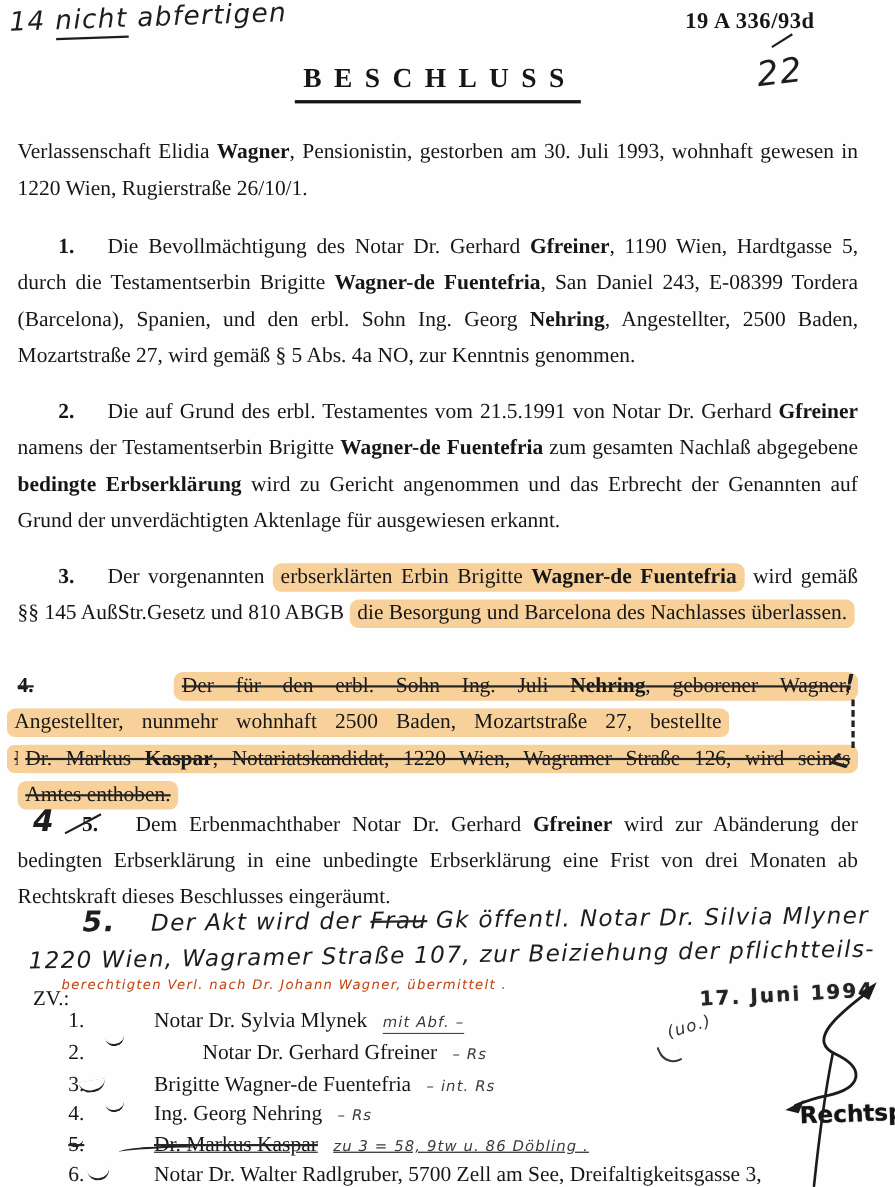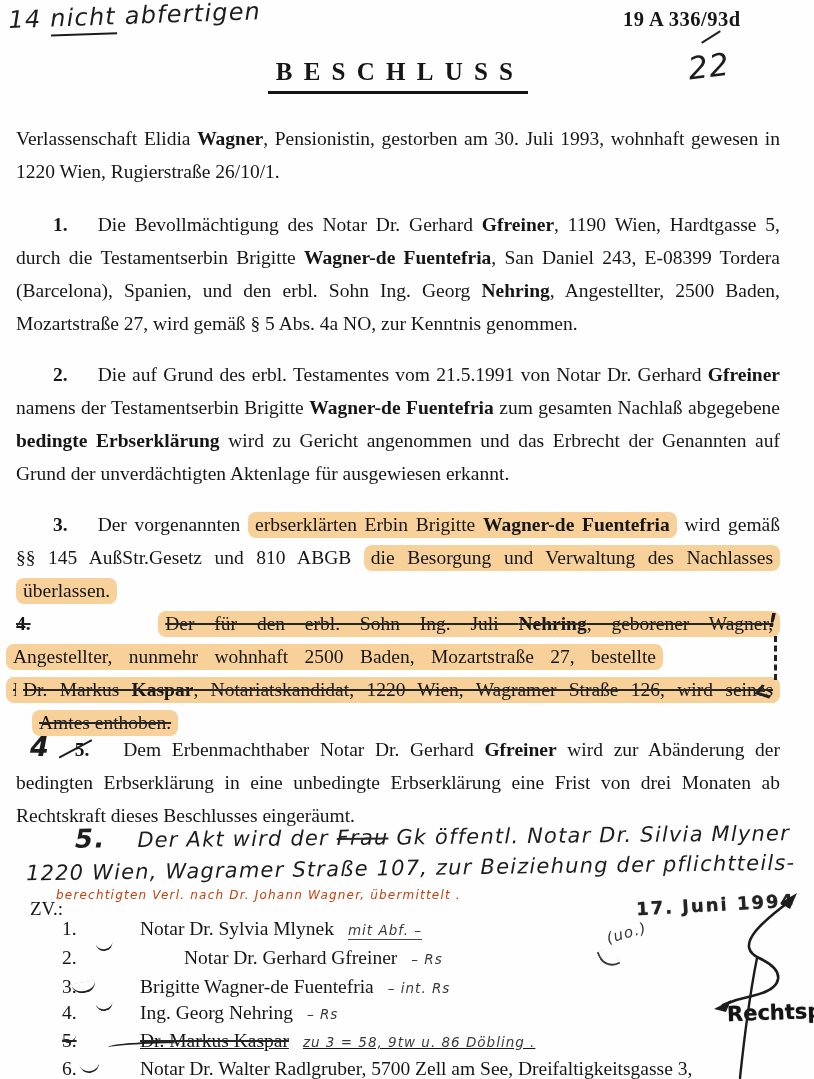--- a/index.html
+++ b/index.html
@@ -37,21 +37,21 @@
     -webkit-box-decoration-break:clone;box-decoration-break:clone;
   }
   .strike{text-decoration:line-through;text-decoration-thickness:1.8px;text-decoration-color:#262626;}
   .slashed{position:relative;display:inline-block;}
   .slashed::after{
     content:"";position:absolute;left:-4px;right:-4px;top:45%;
     border-top:2.2px solid #1d1d1d;transform:rotate(-28deg);
   }
   
   .p4line{position:absolute;width:764px;left:16px;text-align:justify;text-align-last:justify;font-size:19.5px;line-height:33px;}
-  .p4last{text-align-last:left;margin-left:16px;}
+  .p4last{text-align-last:left;}
   
   .mmark{left:768px;top:608px;font-size:20px;font-weight:bold;font-family:"DejaVu Sans",sans-serif;}
   .mdash{left:774px;top:636px;height:44px;border-left:3px dashed #222;}
   .marrow{left:758px;top:686px;width:12px;height:8px;border-left:3px solid #222;border-bottom:3px solid #222;transform:rotate(18deg) skewX(-20deg);}
   
   .h5l1{left:75px;top:820px;font-size:21px;white-space:nowrap;transform:rotate(-0.6deg);}
   .h5num{font-size:26px;font-weight:bold;margin-right:24px;}
   .h5l2{left:26px;top:856px;font-size:21px;white-space:nowrap;transform:rotate(-0.8deg);}
   .h5l3{left:56px;top:888px;font-size:12px;white-space:nowrap;color:#c2410c;}
   
@@ -100,21 +100,21 @@
 
 <div class="abs typed indent" style="top:208px;">
   <span class="pnum">1.</span><span class="gap"></span><span>Die Bevollmächtigung des Notar Dr. Gerhard </span><b>Gfreiner</b><span>, 1190 Wien, Hardtgasse 5, durch die Testamentserbin Brigitte </span><b>Wagner-de Fuentefria</b><span>, San Daniel 243, E-08399 Tordera (Barcelona), Spanien, und den erbl. Sohn Ing. Georg </span><b>Nehring</b><span>, Angestellter, 2500 Baden, Mozartstraße 27, wird gemäß § 5 Abs. 4a NO, zur Kenntnis genommen.</span>
 </div>
 
 <div class="abs typed indent" style="top:358px;">
   <span class="pnum">2.</span><span class="gap"></span><span>Die auf Grund des erbl. Testamentes vom 21.5.1991 von Notar Dr. Gerhard </span><b>Gfreiner</b><span> namens der Testamentserbin Brigitte </span><b>Wagner-de Fuentefria</b><span> zum gesamten Nachlaß abgegebene </span><b>bedingte Erbserklärung</b><span> wird zu Gericht angenommen und das Erbrecht der Genannten auf Grund der unverdächtigten Aktenlage für ausgewiesen erkannt.</span>
 </div>
 
 <div class="abs typed indent" style="top:508px;">
-  <span class="pnum">3.</span><span class="gap"></span><span>Der vorgenannten </span><span class="hl"><span>erbserklärten Erbin Brigitte </span><b>Wagner-de Fuentefria</b></span> <span>wird gemäß §§ 145 AußStr.Gesetz und 810 ABGB </span><span class="hl"><span>die Besorgung und Verwaltung des</span> <span>Nachlasses überlassen.</span></span>
+  <span class="pnum">3.</span><span class="gap"></span><span>Der vorgenannten </span><span class="hl"><span>erbserklärten Erbin Brigitte </span><b>Wagner-de Fuentefria</b></span> <span>wird gemäß §§ 145 AußStr.Gesetz und 810 ABGB </span><span class="hl"><span>die Besorgung und Barcelona des</span> <span>Nachlasses überlassen.</span></span>
 </div>
 
 <div class="p4line" style="top:607px;">
   <span class="pnum strike">4.</span>
   <span class="gap" style="width:88px;"></span>
   <span class="hl strike"><span>Der für den erbl. Sohn Ing. Juli </span><b>Nehring</b><span>, geborener Wagner,</span></span>
 </div>
 <div class="p4line" style="top:640px;left:6px;width:664px;">
   <span class="hl"><span>Angestellter, nunmehr wohnhaft 2500 Baden, Mozartstraße 27, bestellte </span><span class="strike">Erbenkurator</span></span>
 </div>

